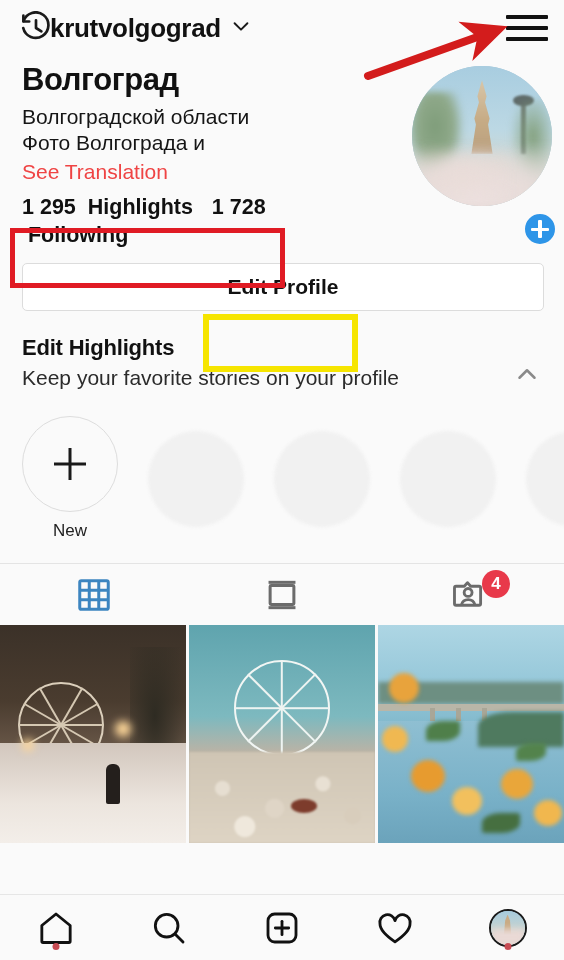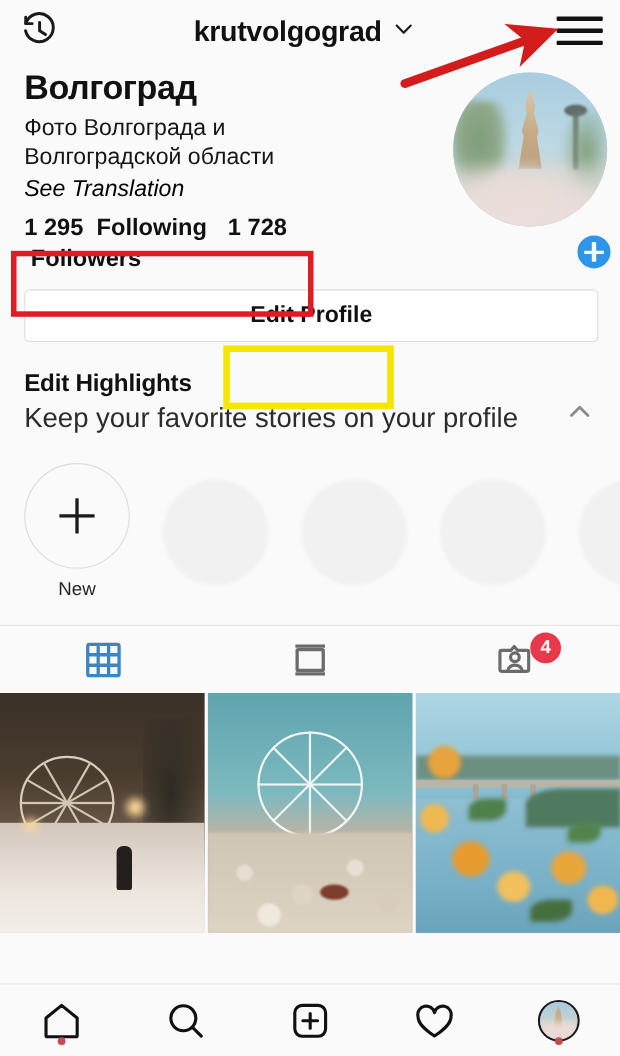--- a/index.html
+++ b/index.html
@@ -9,32 +9,32 @@
     background:#fafafa;
     color:#111;
     position:relative;
     overflow:hidden;
   }
   #app { width:564px; height:960px; position:relative; display:flex; flex-direction:column; background:#fafafa; }
 
   
   .topbar { height:56px; flex:0 0 56px; display:flex; align-items:center; padding:0 16px; background:#fafafa; position:relative; }
   .archive-icon { width:40px; height:40px; display:flex; align-items:center; justify-content:center; }
-  .topbar-center { flex:1; display:flex; align-items:center; justify-content:center; gap:9px; margin-left:-6px; }
+  .topbar-center { flex:1; display:flex; align-items:center; justify-content:flex-start; gap:9px; margin-left:-6px; }
   .username { font-size:26px; font-weight:bold; letter-spacing:-0.3px; color:#111; }
   .chev-down { display:block; }
   .hamburger { width:44px; height:36px; display:flex; flex-direction:column; justify-content:center; gap:7px; align-items:flex-end; }
   .hamburger span { display:block; width:42px; height:4px; background:#111; border-radius:1px; }
 
   
   .profile { display:flex; padding:6px 4px 0 22px; position:relative; }
   .profile-left { flex:1; padding-right:10px; min-width:0; }
   .display-name { font-size:31px; font-weight:bold; letter-spacing:-0.4px; line-height:1.15; color:#111; margin-bottom:6px; }
   .bio { font-size:21px; line-height:1.27; color:#151515; }
-  .see-translation { font-size:21px; color:#000000; line-height:1.3; margin-top:1px;font-style:italic; }
+  .see-translation { font-size:21px; color:#ef4444; line-height:1.3; margin-top:1px; }
   .stats { font-size:21.5px; font-weight:bold; color:#111; line-height:1.28; margin-top:9px; max-width:258px; }
   .stats .gap { display:inline-block; width:7px; }
 
   .avatar-wrap { width:148px; flex:0 0 148px; position:relative; margin-top:4px; }
   .avatar {
     width:140px; height:140px; border-radius:50%; overflow:hidden; position:relative;
     background:#a9c4d4;
   }
   .avatar .sky { position:absolute; inset:0; background:linear-gradient(180deg,#a8cde0 0%,#bcd8e4 45%,#cfd9d4 70%,#dcd3cc 100%); }
   .avatar .tree-l { position:absolute; left:-6px; top:26px; width:58px; height:86px; background:radial-gradient(ellipse at 50% 40%, #7f9d7a 0%, #8fa98a 45%, rgba(160,180,160,0) 72%); filter:blur(3px); }
@@ -58,21 +58,21 @@
   .edit-row { padding:14px 20px 4px 22px; }
   .edit-btn {
     width:100%; height:48px; border:1px solid #dcdcdc; border-radius:5px; background:#fff;
     display:flex; align-items:center; justify-content:center;
     font-size:21px; font-weight:bold; color:#111;
   }
 
   
   .sh { padding:20px 20px 0 22px; position:relative; }
   .sh-title { font-size:22px; font-weight:bold; color:#111; letter-spacing:-0.2px; }
-  .sh-sub { font-size:25px; color:#2b2b2b; margin-top:5px; }
+  .sh-sub { font-size:21px; color:#2b2b2b; margin-top:5px; }
   .sh-collapse { position:absolute; right:22px; top:44px; width:30px; height:30px; }
 
   .highlights { display:flex; gap:30px; padding:26px 0 0 22px; align-items:center; }
   .hl { width:96px; flex:0 0 96px; display:flex; flex-direction:column; align-items:center; }
   .hl-circle { width:96px; height:96px; border-radius:50%; border:1px solid #dddddd; background:#fafafa; display:flex; align-items:center; justify-content:center; position:relative; }
   .hl-circle .plus:before { content:""; position:absolute; left:50%; top:50%; transform:translate(-50%,-50%); width:32px; height:3px; background:#1a1a1a; }
   .hl-circle .plus:after { content:""; position:absolute; left:50%; top:50%; transform:translate(-50%,-50%); width:3px; height:32px; background:#1a1a1a; }
   .hl-label { font-size:17px; color:#222; margin-top:9px; }
   .hl-skel { width:96px; height:96px; border-radius:50%; background:#f1f1f1; border:none; filter:blur(1.5px); }
 
@@ -174,29 +174,29 @@
     <div class="hamburger">
       <span></span>
         <span></span>
         <span></span>
     </div>
   </div>
 
   <div class="profile">
     <div class="profile-left">
       <div class="display-name">Волгоград</div>
+      <div class="bio">Волгоградской области</div>
       <div class="bio">Фото Волгограда и</div>
-      <div class="bio">Волгоградской области</div>
       <div class="see-translation">See Translation</div>
       <div class="stats">
         <span>1 295</span>
-        <span>&nbsp;</span><span>Following</span>
+        <span>&nbsp;</span><span>Highlights</span>
         <span class="gap"></span>
         <span>1 728</span>
-        <span>&nbsp;</span><span>Followers</span>
+        <span>&nbsp;</span><span>Following</span>
       </div>
     </div>
     <div class="avatar-wrap">
       <div class="avatar">
         <div class="sky"></div>
         <div class="tree-l"></div>
         <div class="church"></div>
         <div class="lamp"></div>
         <div class="tree-r"></div>
         <div class="fog"></div>

